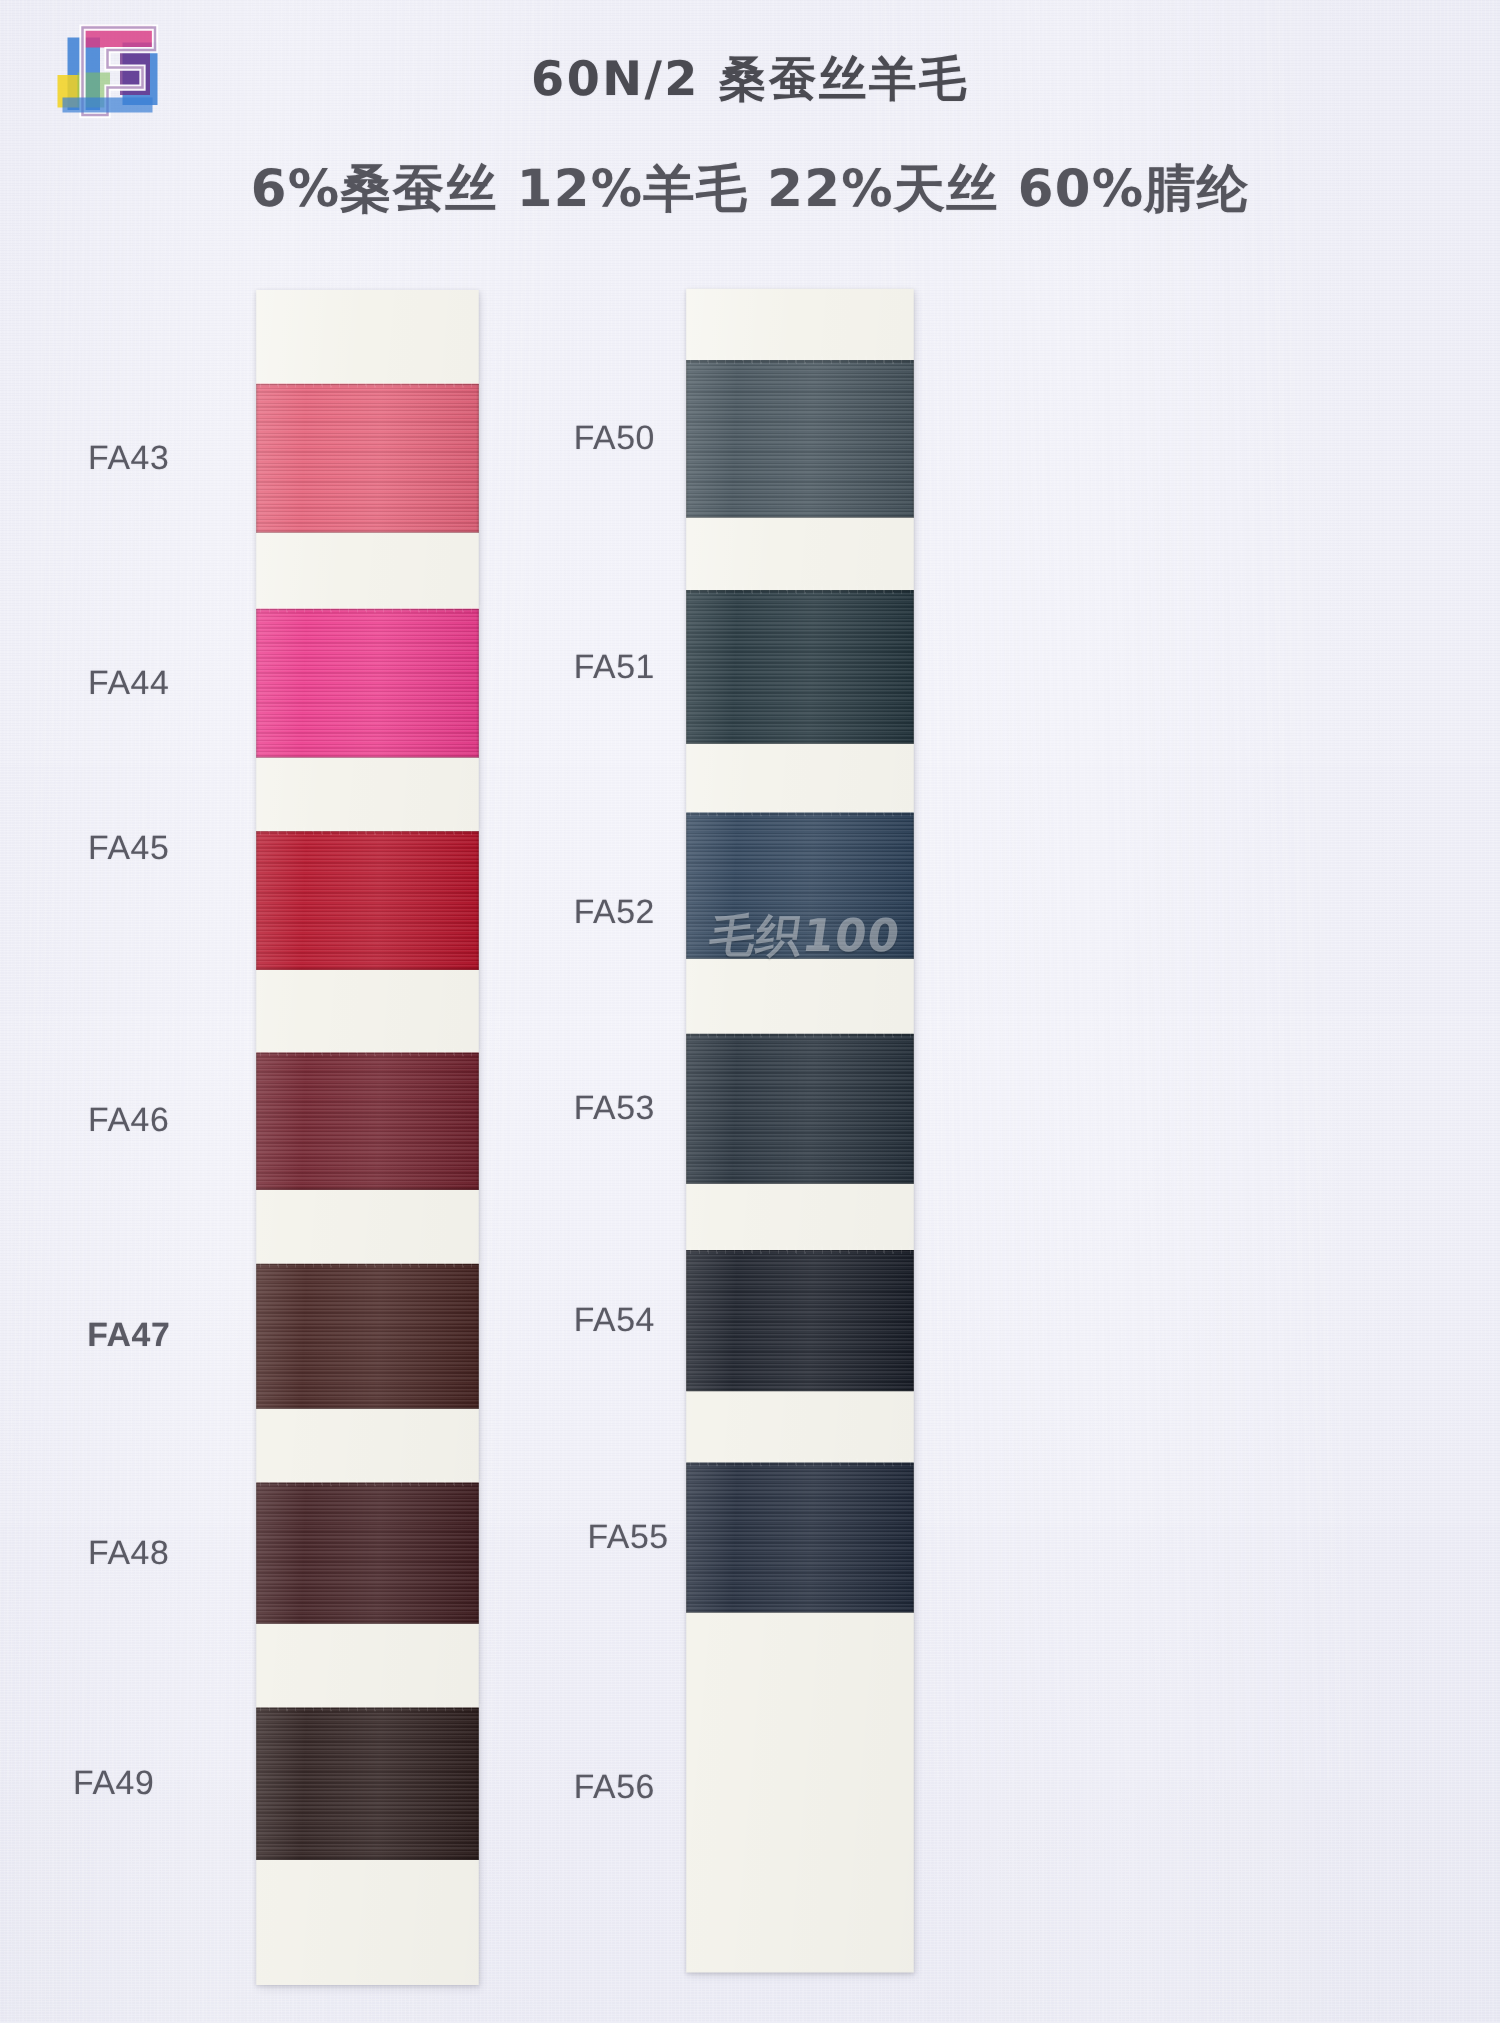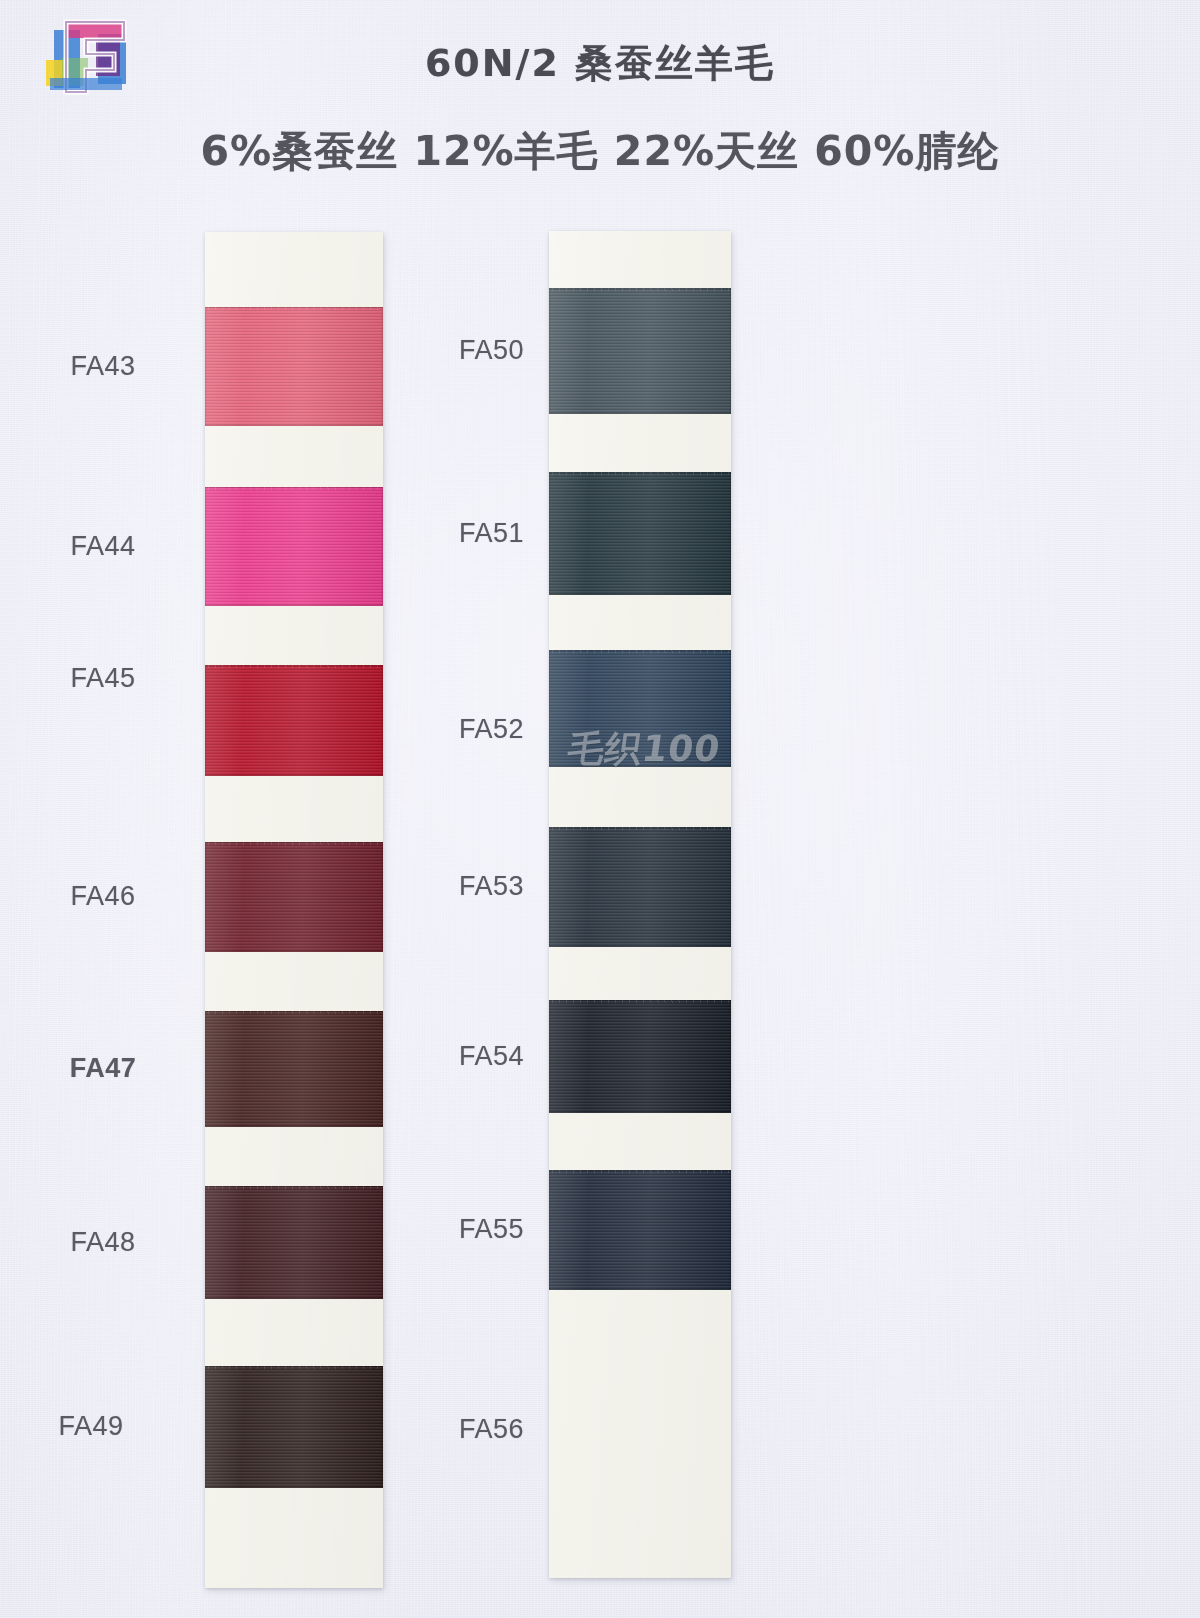--- a/index.html
+++ b/index.html
@@ -298,17 +298,17 @@
     <div class="swatch-label label-right" style="width: 130px; left: 394px; top: 871px;">FA53</div>
     <div class="band" style="left: 549px; width: 182px; top: 1000px; height: 113px; background-color: rgb(24, 29, 39); position: absolute;">
       <div class="sheen"></div>
       <div class="fuzz"></div>
     </div>
     <div class="swatch-label label-right" style="width: 130px; left: 394px; top: 1040.5px;">FA54</div>
     <div class="band" style="left: 549px; width: 182px; top: 1170px; height: 120px; background-color: rgb(31, 40, 57); position: absolute;">
       <div class="sheen"></div>
       <div class="fuzz"></div>
     </div>
-    <div class="swatch-label label-right" style="width: 130px; left: 394px; top: 1214px;">FA55</div>
+    <div class="swatch-label label-right" style="width: 130px; left: 405px; top: 1214px;">FA55</div>
     <div class="swatch-label label-right" style="width: 130px; left: 394px; top: 1414px;">FA56</div>
   </div>
 
 <div class="watermark" style="left:568px; top:725px;">毛织100</div>
 
 </body></html>

